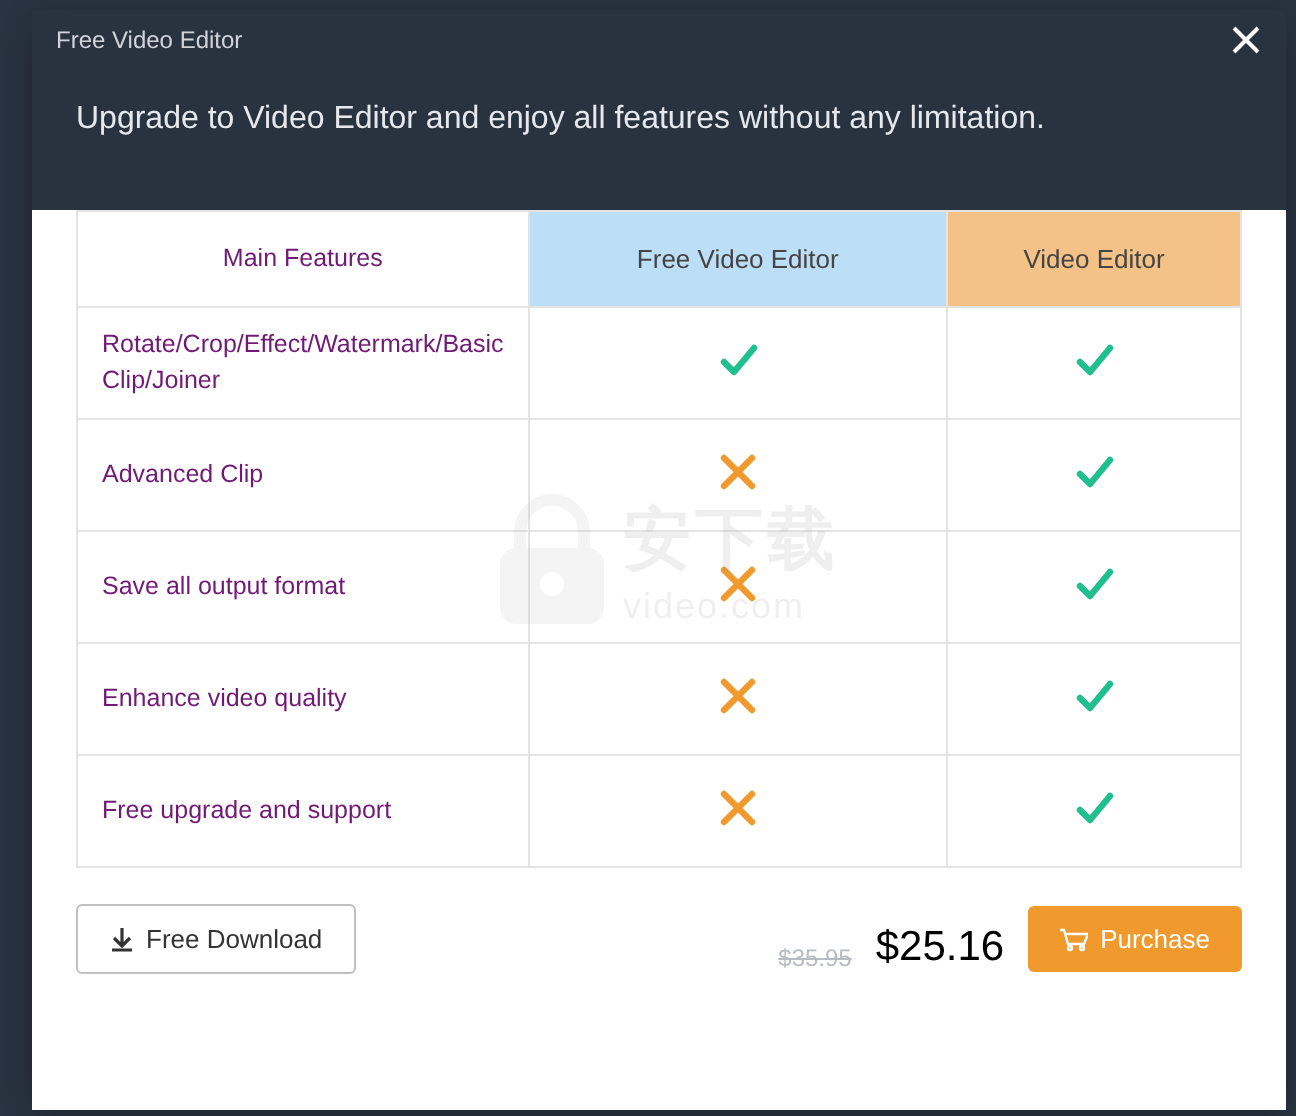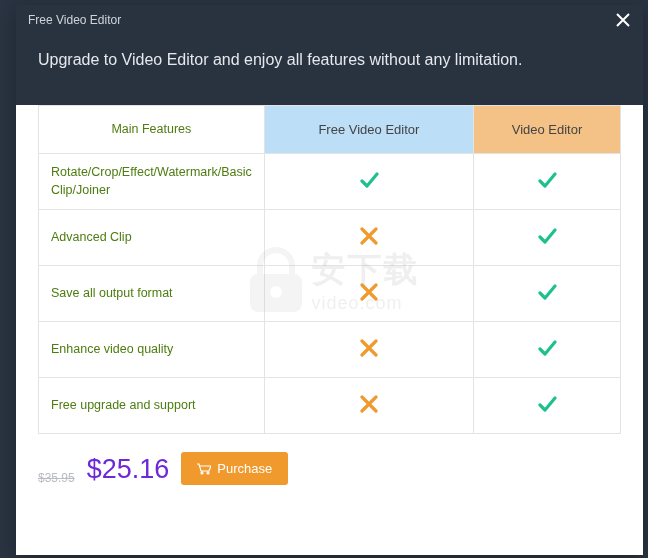--- a/index.html
+++ b/index.html
@@ -6,31 +6,31 @@
 body{font-family:Arial,sans-serif;background:#2a3442;width:648px;height:558px;overflow:hidden;position:relative}
 .modal{position:absolute;top:5px;left:16px;right:5px;bottom:3px;background:#fff;box-shadow:0 4px 20px rgba(0,0,0,.3)}
 .titlebar{background:#293340;height:30px;display:flex;align-items:center;justify-content:space-between;padding:0 10px 0 12px;color:#d0d4da;font-size:12px}
 .closebtn{cursor:pointer;width:20px;height:20px;display:flex;align-items:center;justify-content:center}
 .closebtn svg{width:14px;height:14px}
 .header{background:#293340;padding:16px 22px 36px;color:#e5e8ec;font-size:16px}
 .content{padding:0 22px}
 .table{width:100%;border-collapse:collapse}
 .table th,.table td{border:1px solid #e3e3e3;height:56px;text-align:center;font-size:13px;color:#444}
 .table th{font-weight:400;height:48px}
-.table th:first-child,.table td:first-child{width:196px;text-align:left;padding:8px 12px;font-size:12.5px;color:#4d7c0f;line-height:1.4}
+.table th:first-child,.table td:first-child{width:196px;text-align:left;padding:8px 12px;font-size:12.5px;color:#701a75;line-height:1.4}
 .table th:first-child{text-align:center}
 .table th:nth-child(2){background:#bcdef6}
 .table th:nth-child(3){background:#f4c287}
 .ck{width:20px;height:20px}
 .cross{width:18px;height:18px}
 .footer{display:flex;align-items:center;justify-content:space-between;padding:18px 22px 16px}
 .dl{border:1px solid #c0c0c0;background:#fff;border-radius:3px;padding:9px 16px;font-size:13px;cursor:pointer;color:#333;display:flex;align-items:center;gap:6px}
 .pricebox{display:flex;align-items:flex-end;gap:12px}
 .oldprice{color:#b8bcc2;text-decoration:line-through;font-size:12px}
-.newprice{color:#6d28d9;font-size:27px;font-weight:500}
+.newprice{color:#000000;font-size:21px;font-weight:500}
 .buy{background:#f09a2e;border:none;border-radius:3px;color:#fff;padding:9px 16px;font-size:13px;cursor:pointer;display:flex;align-items:center;gap:6px}
 .wm{position:absolute;top:50%;left:50%;transform:translate(-50%,-50%);pointer-events:none;opacity:.15;display:flex;align-items:center;}
 .wm-lock{width:72px;height:72px}
 .wm-txt{display:flex;flex-direction:column;color:#999}
 .wm-cn{font-size:34px;font-weight:700;letter-spacing:2px}
 .wm-en{font-size:18px;letter-spacing:1px}
 </style>
 </head>
 <body>
 
@@ -98,20 +98,26 @@
                 <path d="M2 2 L16 16 M16 2 L2 16" stroke="#f09a2e" stroke-width="3.2" stroke-linecap="round"></path>
               </svg></td>
             <td><svg class="ck" viewBox="0 0 20 20">
                 <path d="M3 11 L8 16 L18 4" stroke="#1fbf8f" stroke-width="3.2" fill="none" stroke-linecap="round" stroke-linejoin="round"></path>
               </svg></td>
           </tr>
       </tbody>
     </table>
   </div>
   <div class="footer">
+    <button class="dl">
+      <svg width="12" height="12" viewBox="0 0 12 12">
+          <path d="M6 0 L6 8 M2 5 L6 9 L10 5 M1 11 L11 11" stroke="#333" stroke-width="1.6" fill="none"></path>
+        </svg>
+      <span>Free Download</span>
+    </button>
     <div class="pricebox">
       <span class="oldprice">$35.95</span>
       <span class="newprice">$25.16</span>
       <button class="buy">
         <svg width="14" height="12" viewBox="0 0 14 12">
             <path d="M0 1 L2 1 L4 8 L12 8 L14 3 L3 3 M5 11 A1 1 0 1 0 5 9 A1 1 0 1 0 5 11 M11 11 A1 1 0 1 0 11 9 A1 1 0 1 0 11 11" stroke="#fff" stroke-width="1.2" fill="none"></path>
           </svg>
         <span>Purchase</span>
       </button>
     </div>

